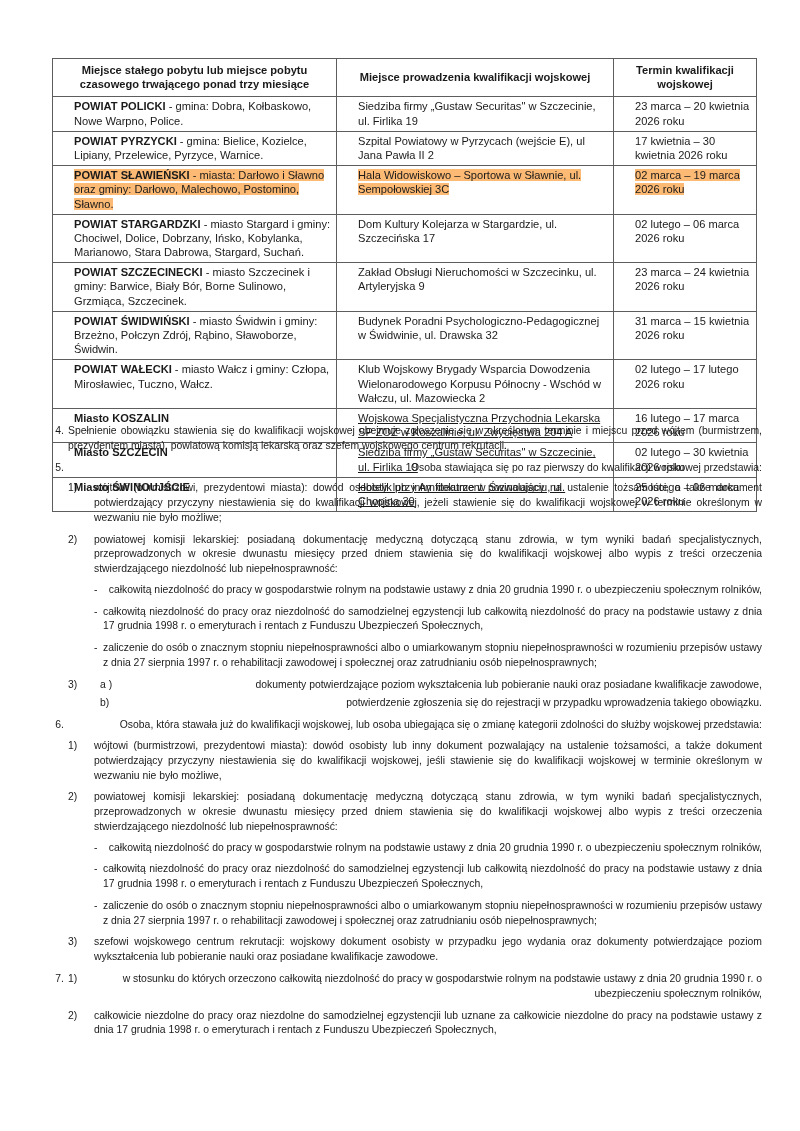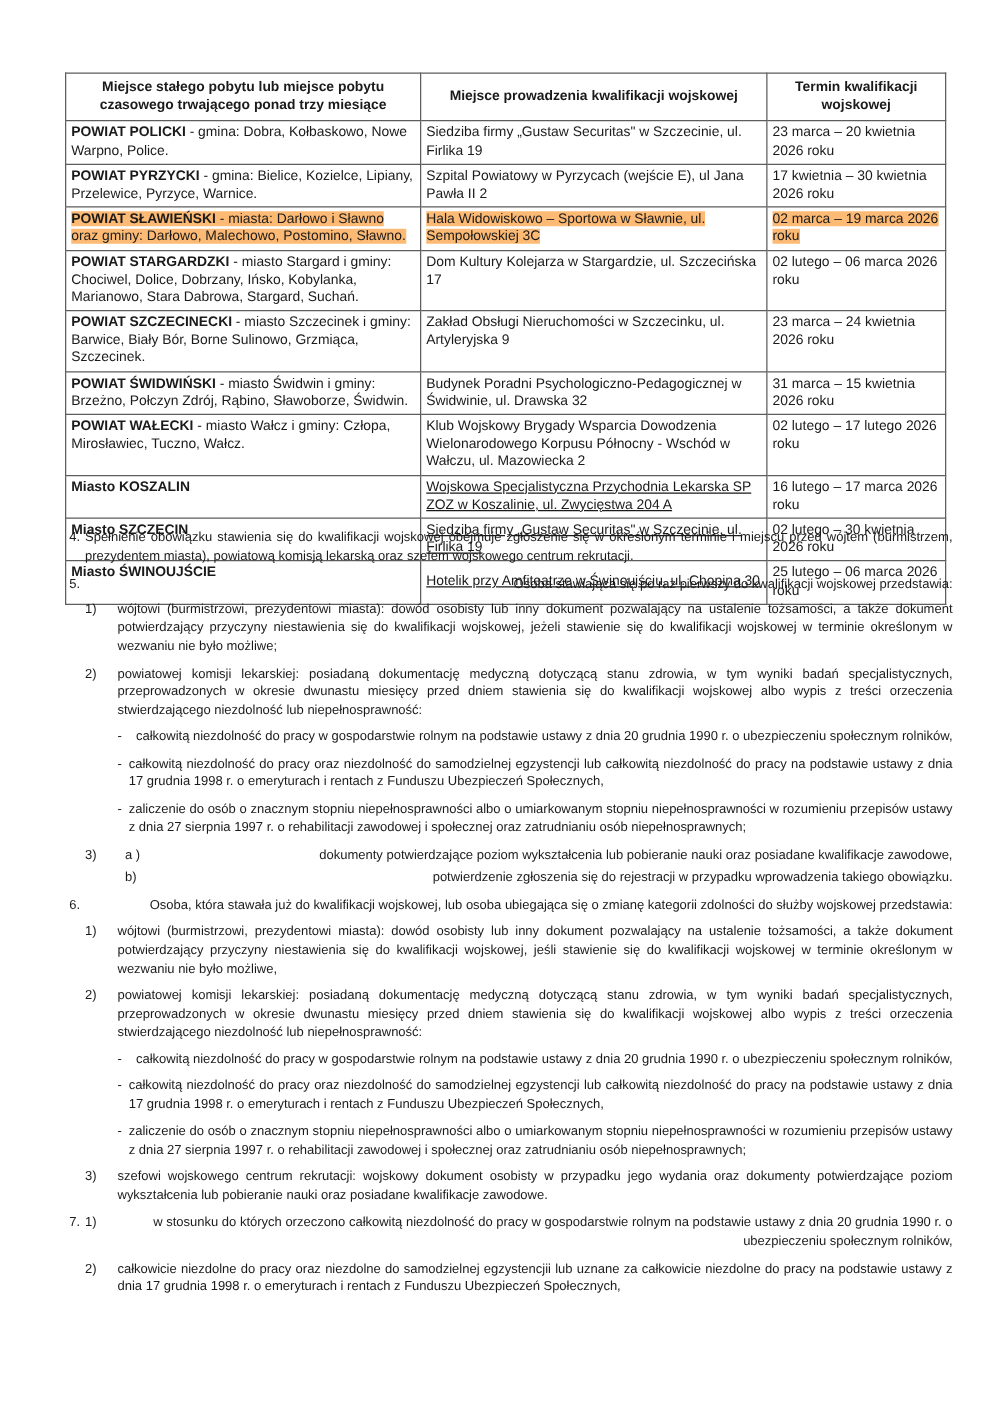--- a/index.html
+++ b/index.html
@@ -37,21 +37,21 @@
     table-layout: fixed;
     font-size: 11.1px;
     line-height: 1.28;
   }
   table.kw col.c1 { width: 284px; }
   table.kw col.c2 { width: 277px; }
   table.kw col.c3 { width: 143px; }
 
   table.kw th, table.kw td {
     border: 1px solid #5d5d5d;
-    padding: 2px 5px 3px 4px;
+    padding: 2px 5px 3px 21px;
     vertical-align: top;
     text-align: left;
   }
   table.kw thead th {
     text-align: center;
     font-weight: bold;
     font-size: 11.1px;
     padding: 4px 6px 5px 6px;
     vertical-align: middle;
   }

